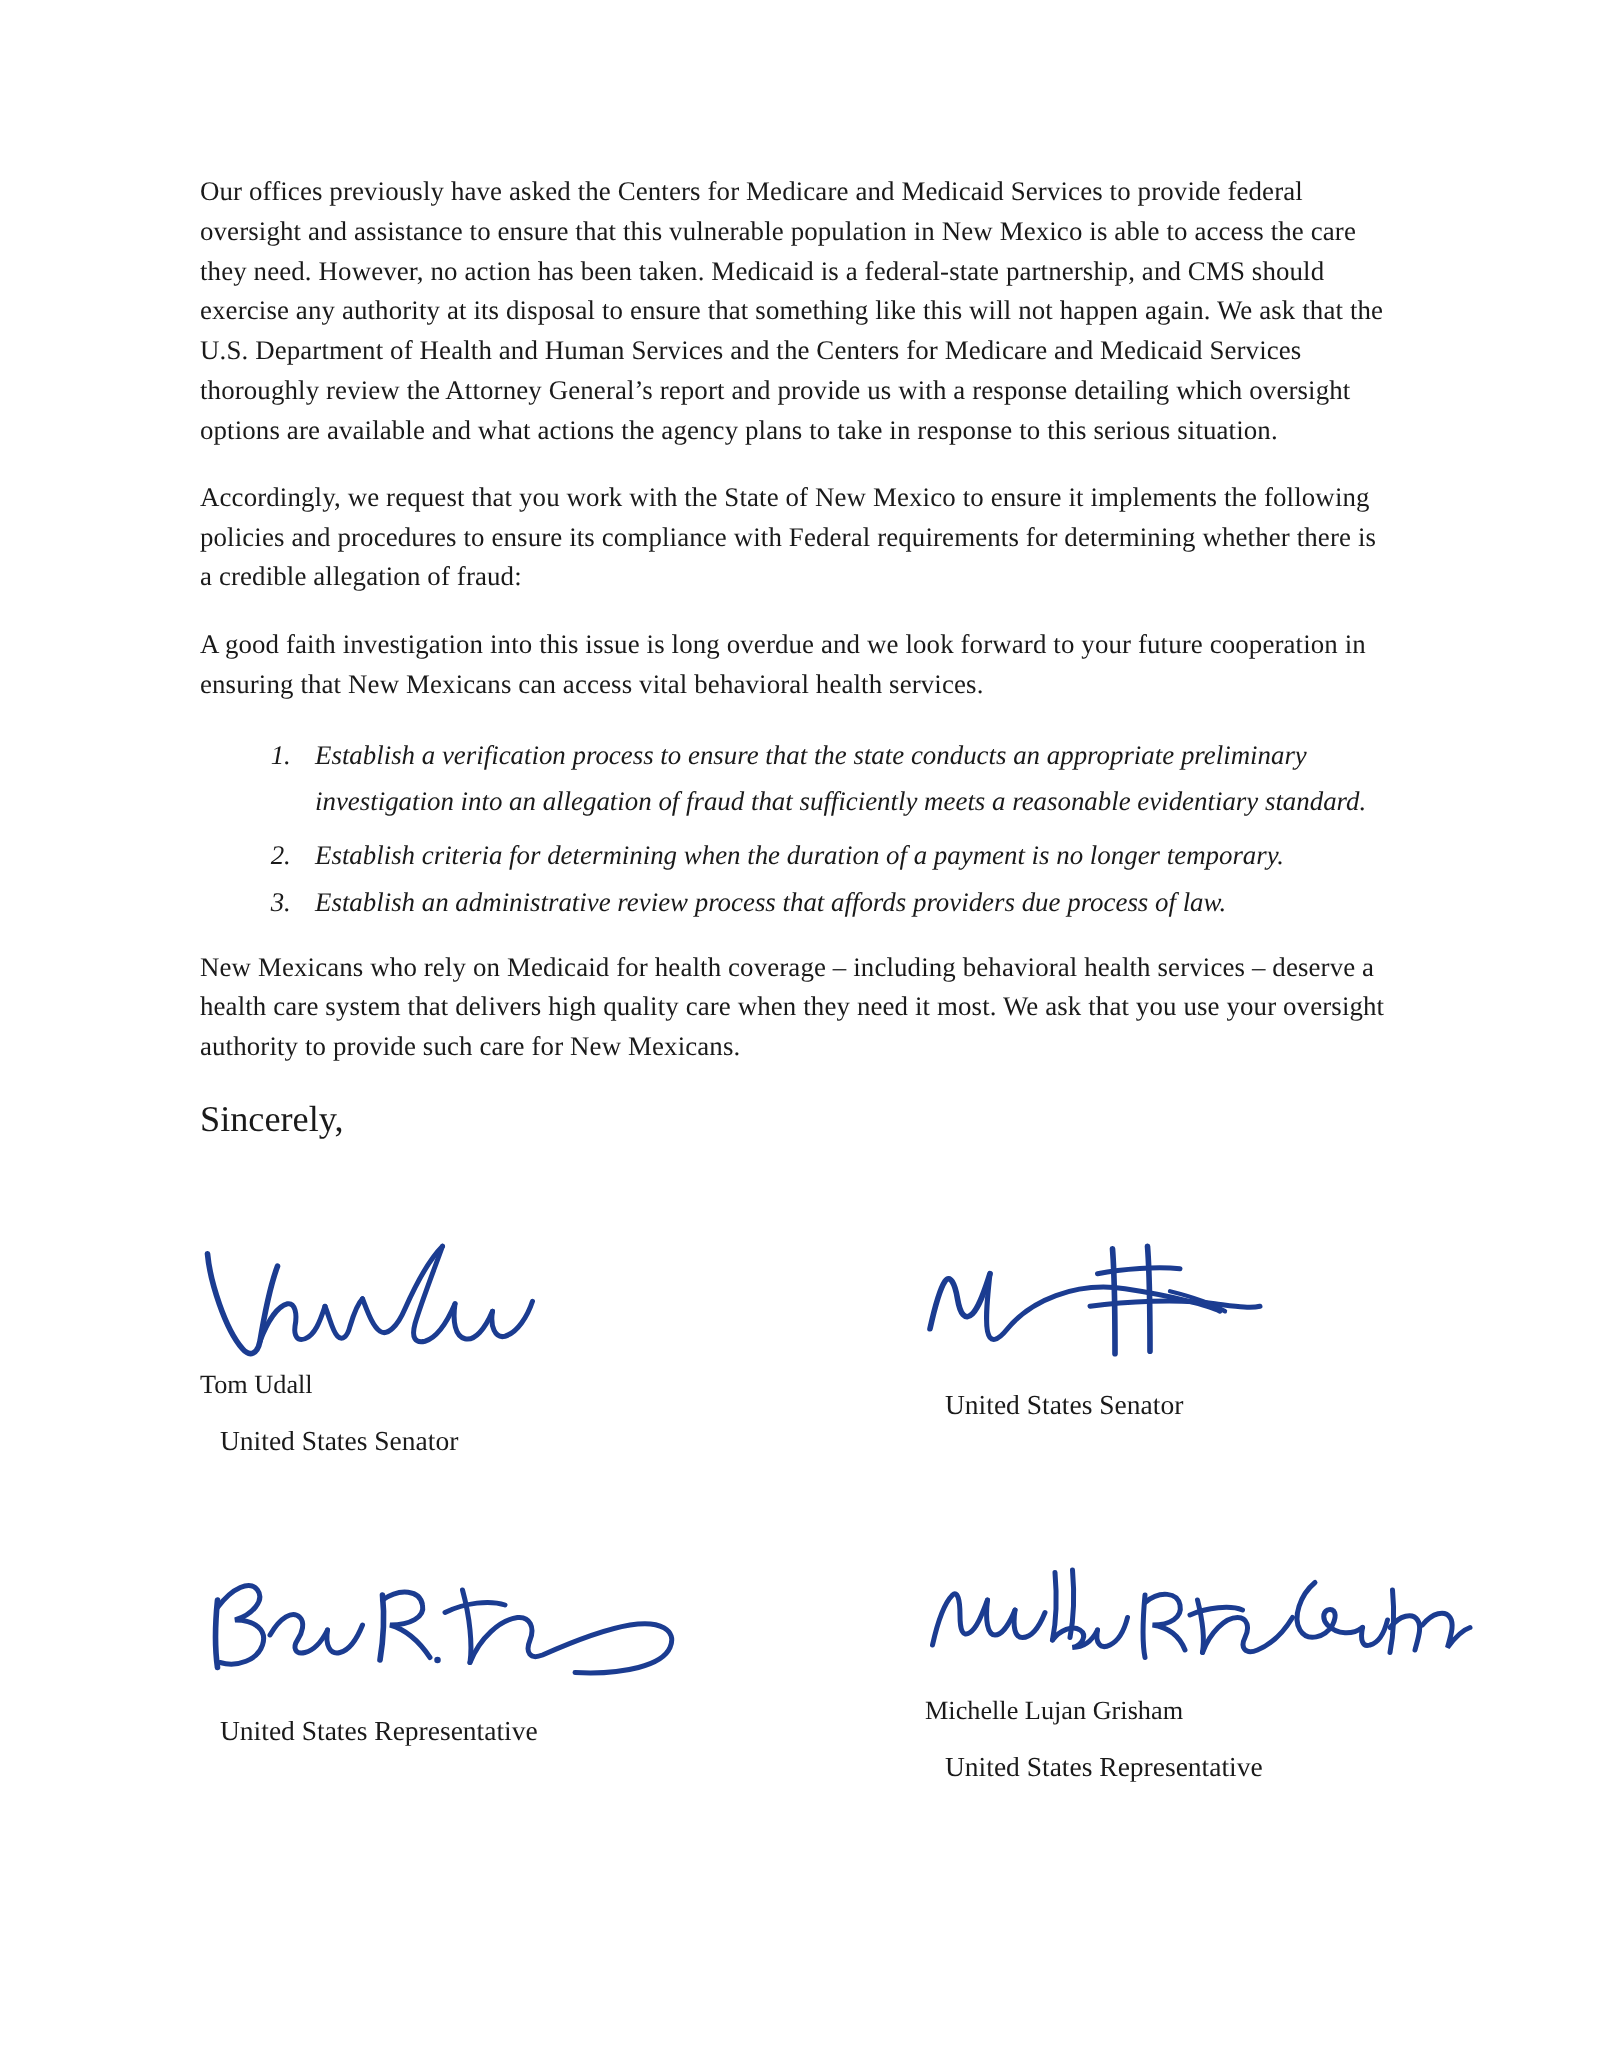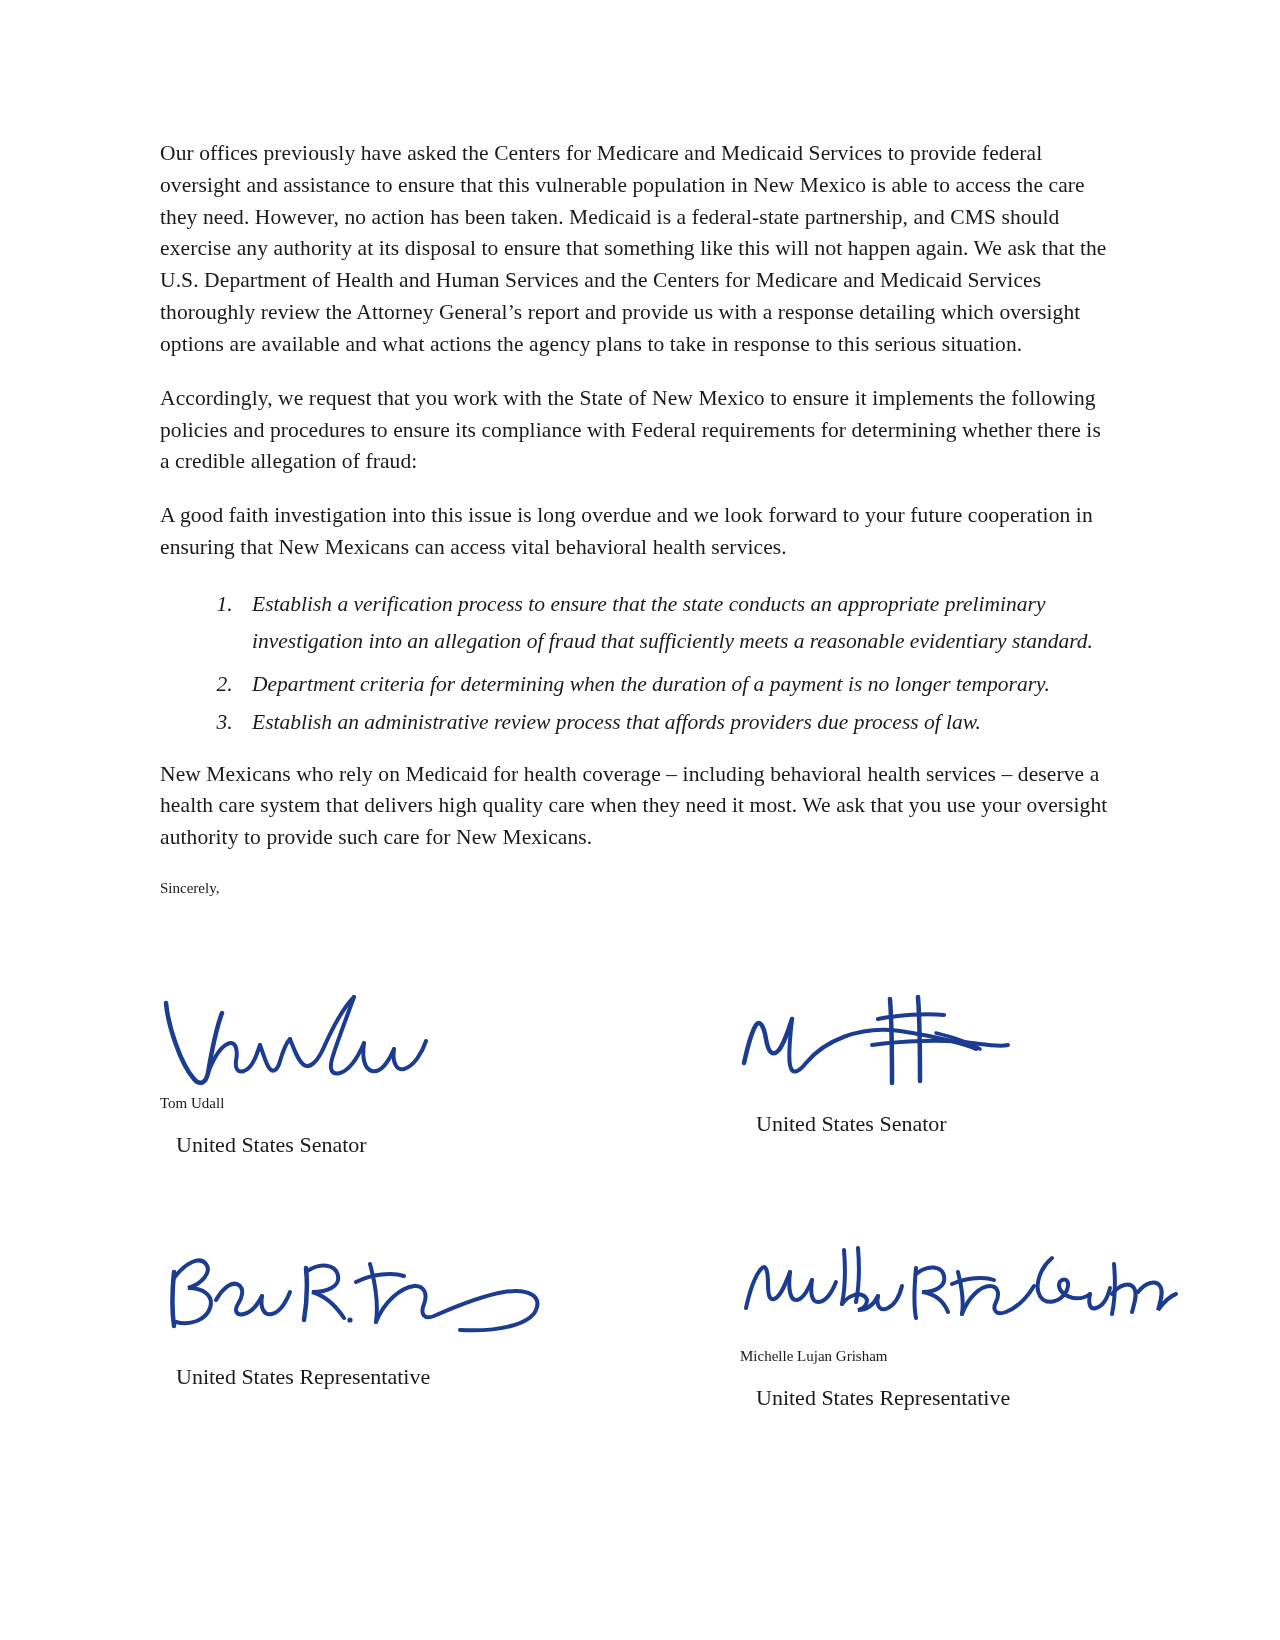--- a/index.html
+++ b/index.html
@@ -38,39 +38,39 @@
   ol.request-list li {
     margin-bottom: 8px;
     padding-left: 14px;
     line-height: 1.75;
   }
   ol.request-list li.tight {
     line-height: 1.48;
     margin-bottom: 6px;
   }
   p.closing {
-    font-size: 15px;
+    font-size: 29px;
     margin: 26px 0 0 0;
   }
   .sig-block {
     position: absolute;
     left: 160px;
     width: 1000px;
   }
   .sig-grid {
     display: grid;
     grid-template-columns: 580px 420px;
     row-gap: 62px;
   }
   .sig-cell {
     position: relative;
     min-height: 170px;
   }
   .sig-name {
-    font-size: 15px;
+    font-size: 21px;
     line-height: 1.38;
     margin: 0;
   }
   .sig-title {
     font-size: 22px;
     line-height: 1.38;
     margin: 16px;
   }
   .sig-art {
     height: 108px;
@@ -88,21 +88,21 @@
 
 <div class="page">
 
   <div class="content">
     <p class="body-para">Our offices previously have asked the Centers for Medicare and Medicaid Services to provide federal oversight and assistance to ensure that this vulnerable population in New Mexico is able to access the care they need. However, no action has been taken. Medicaid is a federal-state partnership, and CMS should exercise any authority at its disposal to ensure that something like this will not happen again.  We ask that the U.S. Department of Health and Human Services and the Centers for Medicare and Medicaid Services thoroughly review the Attorney General’s report and provide us with a response detailing which oversight options are available and what actions the agency plans to take in response to this serious situation.</p>
     <p class="body-para">Accordingly, we request that you work with the State of New Mexico to ensure it implements the following policies and procedures to ensure its compliance with Federal requirements for determining whether there is a credible allegation of fraud:</p>
     <p class="body-para">A good faith investigation into this issue is long overdue and we look forward to your future cooperation in ensuring that New Mexicans can access vital behavioral health services.</p>
 
     <ol class="request-list">
       <li>Establish a verification process to ensure that the state conducts an appropriate preliminary investigation into an allegation of fraud that sufficiently meets a reasonable evidentiary standard.</li>
-      <li class="tight">Department criteria for determining when the duration of a payment is no longer temporary.</li>
+      <li class="tight">Establish criteria for determining when the duration of a payment is no longer temporary.</li>
       <li class="tight">Establish an administrative review process that affords providers due process of law.</li>
     </ol>
 
     <p class="body-para">New Mexicans who rely on Medicaid for health coverage – including behavioral health services – deserve a health care system that delivers high quality care when they need it most.  We ask that you use your oversight authority to provide such care for New Mexicans.</p>
     <p class="closing">Sincerely,</p>
   </div>
 
   <div class="sig-block" style="top: 985px;">
     <div class="sig-grid">
 

